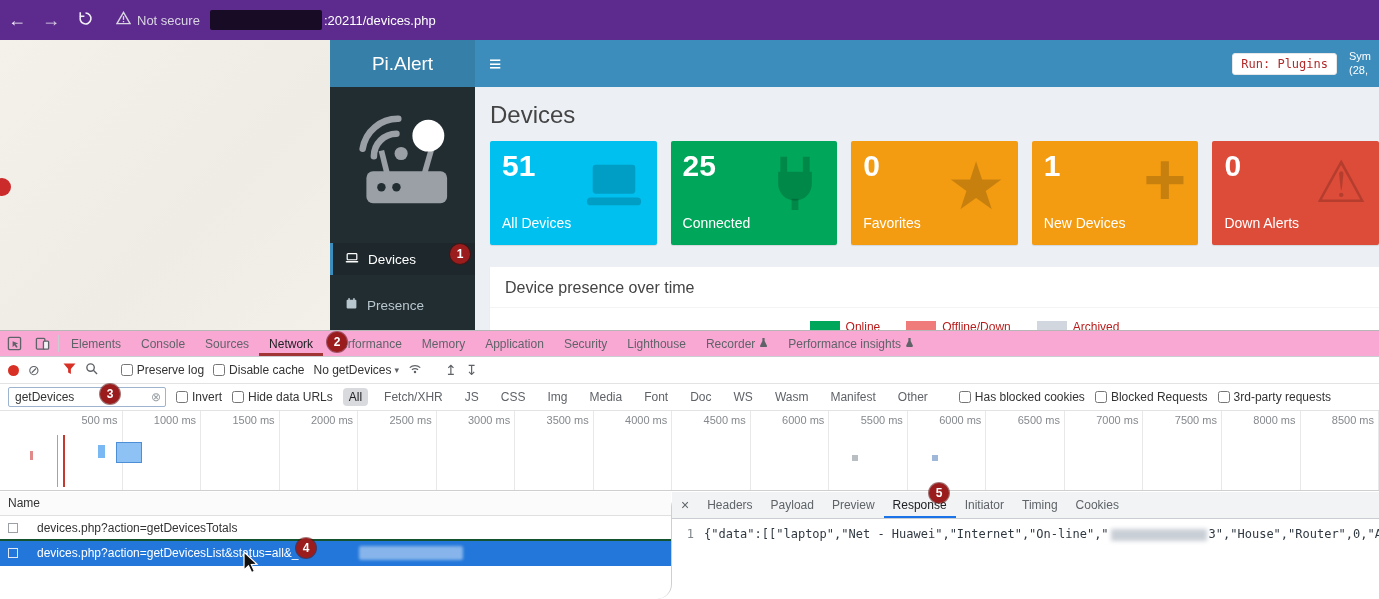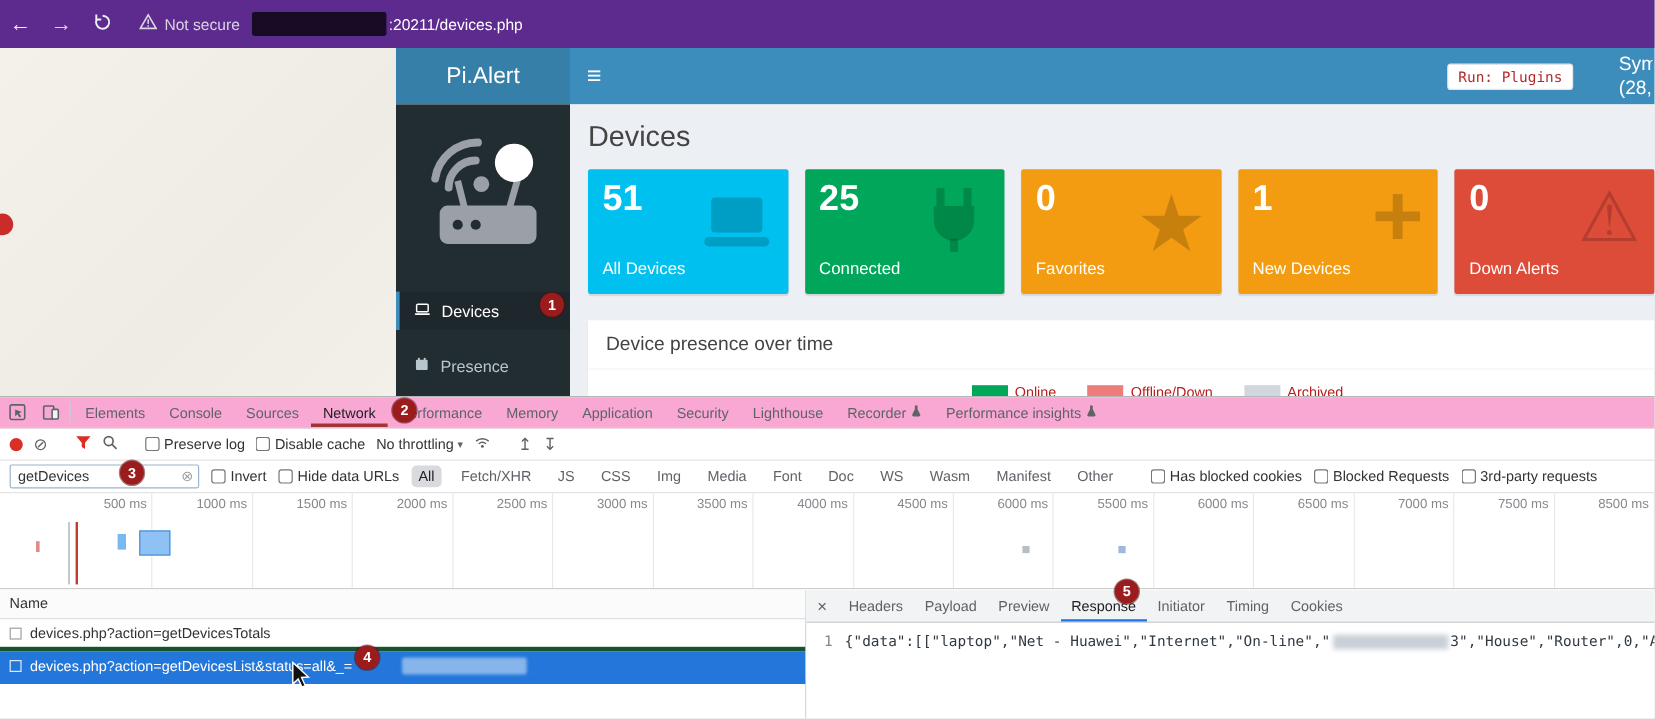--- a/index.html
+++ b/index.html
@@ -22,21 +22,21 @@
              background:linear-gradient(135deg,#f4f1eb 0%,#efece5 60%,#f3f0ea 100%);}
   .left-red-dot{position:absolute;left:-7px;top:138px;width:18px;height:18px;border-radius:50%;background:#cc2b2b;}
   .app{position:absolute;left:330px;top:0;right:0;height:100%;}
   .app-header{height:47px;display:flex;}
   .logo{width:145px;background:#367fa9;color:#fff;font-size:19px;display:flex;align-items:center;justify-content:center;flex:none;}
   .navbar{flex:1;background:#3c8dbc;display:flex;align-items:center;color:#fff;min-width:0;}
   .hamburger{font-size:21px;padding:0 14px;cursor:pointer;}
   .nav-right{margin-left:auto;display:flex;align-items:center;gap:12px;padding-right:2px;}
   .run-plugins{background:#fff;color:#b02a2a;font-family:"DejaVu Sans Mono",monospace;font-size:12px;
                padding:3px 8px;border-radius:3px;border:1px solid #e6e6e6;cursor:pointer;white-space:nowrap;}
-  .user-mini{font-size:16px;line-height:1.25;width:28px;overflow:hidden;white-space:nowrap;margin-left:26px;}
+  .user-mini{font-size:11px;line-height:1.25;width:28px;overflow:hidden;white-space:nowrap;}
   .app-body{position:absolute;top:47px;bottom:0;left:0;right:0;display:flex;}
   .sidebar{width:145px;background:#222d32;flex:none;}
   .router-logo{height:146px;padding-top:10px;text-align:center;}
   .menu{display:flex;flex-direction:column;gap:14px;}
   .menu-item{height:32px;display:flex;align-items:center;gap:9px;padding-left:12px;color:#b8c7ce;
              font-size:13.5px;border-left:3px solid transparent;cursor:pointer;}
   .menu-item.active{background:#1e282c;color:#fff;border-left-color:#3c8dbc;}
   .content{flex:1;background:#ecf0f5;padding:8px 0 0 15px;overflow:hidden;min-width:0;}
   .page-title{font-size:24px;color:#444;font-weight:normal;margin:6px 0 12px 0;}
   .cards{display:flex;gap:14px;}
@@ -79,25 +79,25 @@
                     background:transparent;min-width:0;}
   .clear-x{color:#9aa0a6;font-size:12px;cursor:pointer;}
   .chip{padding:2px 6px;border-radius:4px;color:#5f6368;cursor:pointer;white-space:nowrap;}
   .chip.selected{background:#d8dadd;color:#202124;}
   .dt-timeline{height:80px;border-bottom:1px solid #cfcfcf;position:relative;overflow:hidden;box-sizing:border-box;}
   .ticks{display:flex;height:100%;padding-left:44px;}
   .tick{flex:1;border-right:1px solid #e8e8e8;font-size:11px;color:#85898d;text-align:right;
         padding:3px 4px 0 0;box-sizing:border-box;overflow:hidden;}
   .tl-mark{position:absolute;}
   .dt-bottom{position:absolute;top:161px;left:0;right:0;bottom:0;display:flex;}
-  .requests{width:672px;border-right:1px solid #cfcfcf;box-sizing:border-box;flex:none;background:#fff;}
+  .requests{width:672px;border-right:1px solid #cfcfcf;box-sizing:border-box;flex:none;background:#fff;border-radius:15px;}
   .req-header{height:23px;line-height:23px;padding-left:8px;border-bottom:1px solid #e0e0e0;
               color:#333;background:#fbfbfb;cursor:pointer;}
-  .req-row{height:23px;display:flex;align-items:center;gap:7px;padding-left:8px;
-           border-bottom:4px solid #14532d;color:#333;cursor:pointer;}
+  .req-row{height:23px;display:flex;align-items:center;gap:19px;padding-left:8px;
+           border-bottom:2px solid #14532d;color:#333;cursor:pointer;}
   .req-row .sq{width:10px;height:10px;border:1px solid #9aa0a6;background:#fff;flex:none;box-sizing:border-box;}
   .req-row.selected{background:#2377da;color:#fff;border-bottom-color:#2377da;}
   .req-row.selected .sq{border-color:#dfe9f5;background:transparent;}
   .row-redact{width:104px;height:14px;margin-left:34px;background:rgba(255,255,255,.45);
               filter:blur(1.5px);border-radius:2px;flex:none;}
   .details{flex:1;display:flex;flex-direction:column;min-width:0;background:#fff;}
   .detail-tabs{height:27px;background:#f1f3f4;border-bottom:1px solid #cacdd1;display:flex;
                align-items:stretch;color:#5f6368;box-sizing:border-box;}
   .close-x{padding:0 9px;font-size:14px;display:flex;align-items:center;cursor:pointer;}
   .d-tab{padding:0 9px;display:flex;align-items:center;cursor:pointer;white-space:nowrap;}
@@ -340,21 +340,21 @@
       <span class="vdiv"></span>
       <label class="cb-label">
         <input type="checkbox" style="">
         <span>Preserve log</span>
       </label>
       <label class="cb-label">
         <input type="checkbox" style="">
         <span>Disable cache</span>
       </label>
       <span class="throttle">
-        <span>No throttling</span>
+        <span>No getDevices</span>
         <span class="caret">▾</span>
       </span>
       <span style="cursor:pointer">
         <svg viewBox="0 0 16 12" width="14" height="11">
             <path d="M2 5A9 9 0 0 1 14 5" fill="none" stroke="#5f6368" stroke-width="1.4"></path>
             <path d="M4.5 7.5a5.5 5.5 0 0 1 7 0" fill="none" stroke="#5f6368" stroke-width="1.4"></path>
             <circle cx="8" cy="10" r="1.4" fill="#5f6368"></circle>
           </svg>
       </span>
       <span class="vdiv"></span>
@@ -412,20 +412,21 @@
         <span class="tick">3000 ms</span>
         <span class="tick">3500 ms</span>
         <span class="tick">4000 ms</span>
         <span class="tick">4500 ms</span>
         <span class="tick">6000 ms</span>
         <span class="tick">5500 ms</span>
         <span class="tick">6000 ms</span>
         <span class="tick">6500 ms</span>
         <span class="tick">7000 ms</span>
         <span class="tick">7500 ms</span>
+        <span class="tick">8000 ms</span>
         <span class="tick">8500 ms</span>
       </div>
       <div class="tl-mark" style="left:30px;top:40px;width:3px;height:9px;background:#e08a8a;"></div>
       <div class="tl-mark" style="left:57px;top:24px;width:1px;height:52px;background:#9aa6ad;"></div>
       <div class="tl-mark" style="left:63px;top:24px;width:2px;height:52px;background:#c23b2e;"></div>
       <div class="tl-mark" style="left:98px;top:34px;width:7px;height:13px;background:#79b8f3;"></div>
       <div class="tl-mark" style="left:116px;top:31px;width:24px;height:19px;background:#8ec2f5;border:1px solid #4c8fd6;"></div>
       <div class="tl-mark" style="left:852px;top:44px;width:6px;height:6px;background:#b9bec3;"></div>
       <div class="tl-mark" style="left:932px;top:44px;width:6px;height:6px;background:#9fb7d8;"></div>
     </div>

